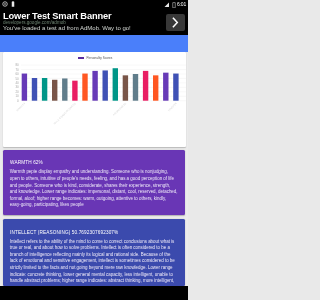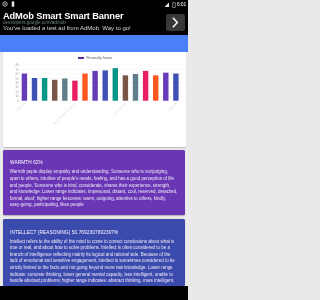--- a/index.html
+++ b/index.html
@@ -67,21 +67,21 @@
         <path d="M2 20L20 2v18z" fill="#e8e8e8"></path>
       </svg>
     <svg width="4" height="6" viewBox="0 0 16 24">
         <path d="M5 1h6v2h2v20H3V3h2z" fill="none" stroke="#e8e8e8" stroke-width="2"></path>
       </svg>
     <span class="sb-time">6:01</span>
   </div>
 </div>
 
 <div id="ad">
-  <div id="ad-title">AdMob Smart Smart Banner</div>
+  <div id="ad-title">Lower Test Smart Banner</div>
   <div id="ad-url">developers.google.com/admob</div>
   <div id="ad-body">You've loaded a test ad from AdMob. Way to go!</div>
   <div id="ad-cta">
     <svg width="19" height="17" viewBox="0 0 19 17">
       <path d="M7.4 4.3L11.3 8.5L7.4 12.7" fill="none" stroke="#ffffff" stroke-width="1.5" stroke-linecap="square"></path>
     </svg>
   </div>
 </div>
 
 <div id="appbar">

